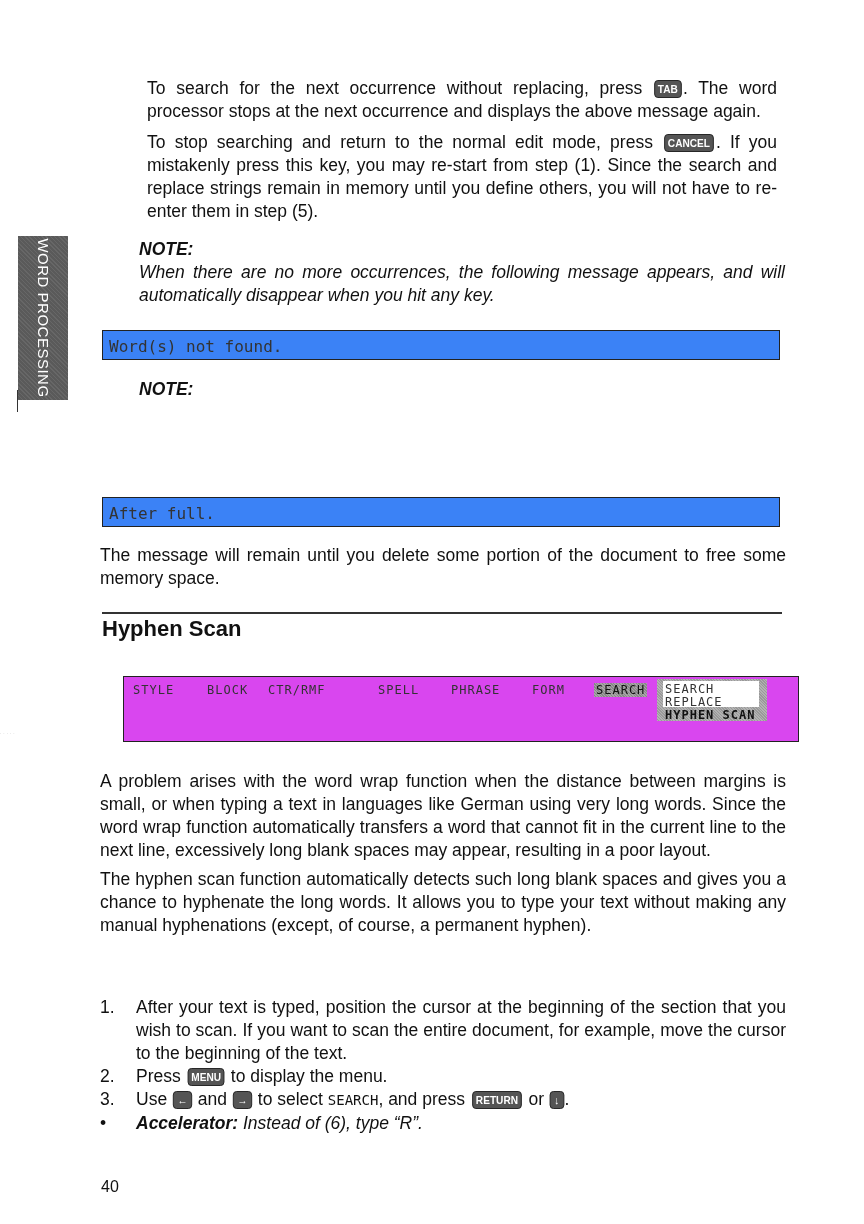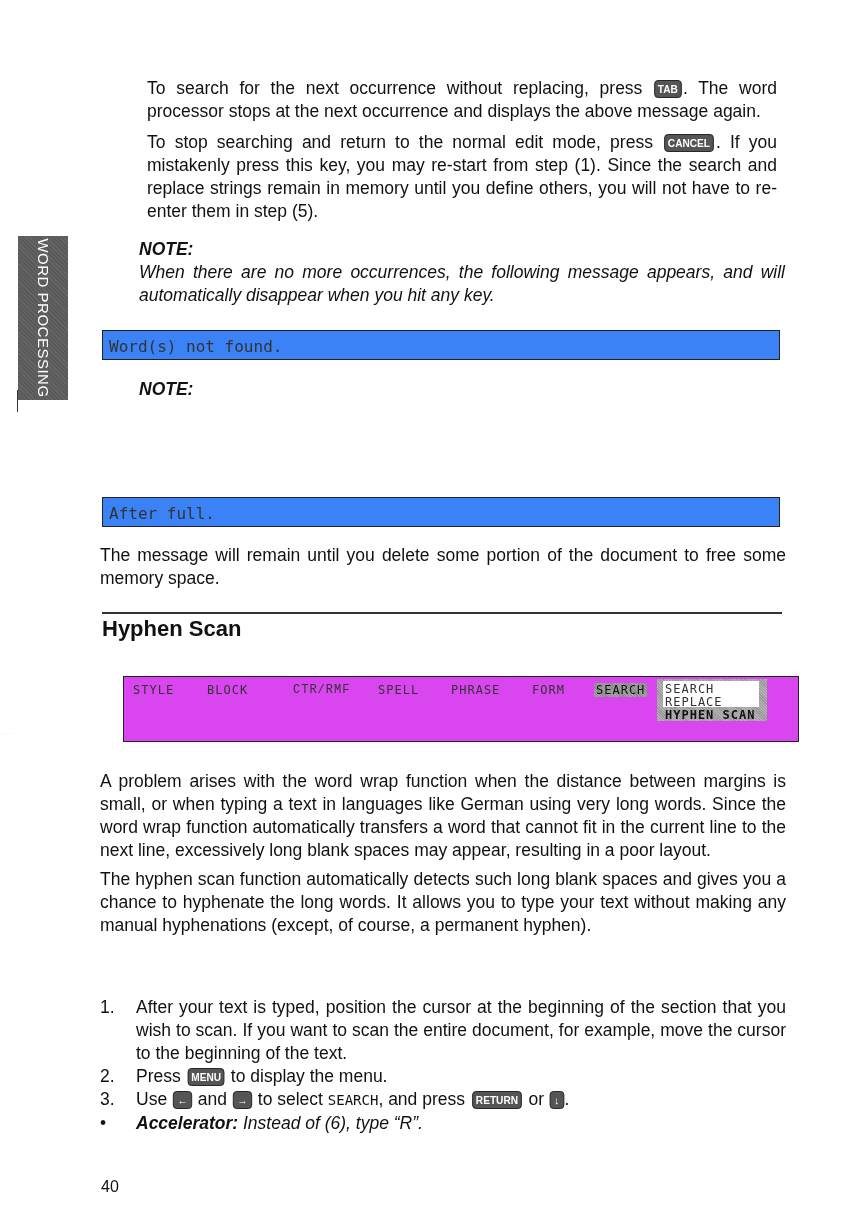--- a/index.html
+++ b/index.html
@@ -76,21 +76,21 @@
   <div class="list" style="top:544px;">
     <div style="text-align:justify;">The message will remain until you delete some portion of the document to free some memory space.</div>
   </div>
 
   <div class="rule" style="top:612px;"></div>
   <div class="heading" style="top:616px;">Hyphen Scan</div>
 
   <div class="menu-box">
     <span class="menu-item" style="left:9px;">STYLE</span>
     <span class="menu-item" style="left:83px;">BLOCK</span>
-    <span class="menu-item" style="left:169px;font-family:Liberation Mono, monospace;">CTR/RMF</span>
+    <span class="menu-item" style="left:144px;">CTR/RMF</span>
     <span class="menu-item" style="left:254px;">SPELL</span>
     <span class="menu-item" style="left:327px;">PHRASE</span>
     <span class="menu-item" style="left:408px;">FORM</span>
     <span class="menu-item sel" style="left:470px;">SEARCH</span>
     <div class="dropdown">
       <div class="white"></div>
       <span class="opt" style="top:4px;">SEARCH</span>
       <span class="opt" style="top:17px;">REPLACE</span>
       <span class="opt" style="top:30px; font-weight:bold; color:#111;">HYPHEN SCAN</span>
     </div>

